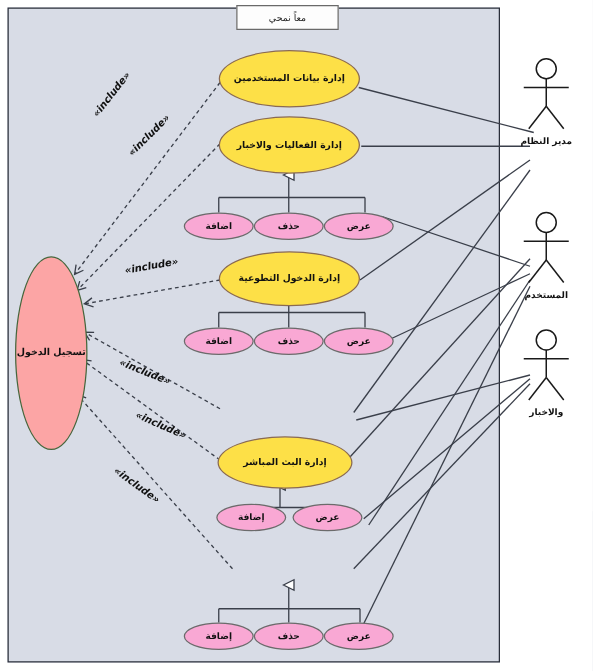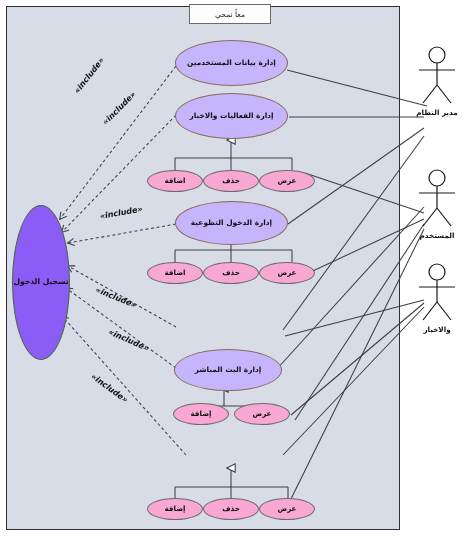--- a/index.html
+++ b/index.html
@@ -67,33 +67,33 @@
     display: flex;
     align-items: center;
     justify-content: center;
     text-align: center;
     direction: rtl;
     color: #111111;
     line-height: 1.15;
     z-index: 5;
   }
   .uc-main {
-    background: #c4b5fd;
+    background: #fde047;
     border-color: #8a6a52;
     font-size: 7.4px;
     font-weight: bold;
   }
   .uc-sub {
     background: #f9a8d4;
     border-color: #6b6b6b;
     font-size: 7.2px;
     font-weight: bold;
   }
   .uc-login {
-    background: #8b5cf6;
+    background: #fca5a5;
     border-color: #46663c;
     font-size: 7.6px;
     font-weight: bold;
   }
   
   .actor {
     position: absolute;
     width: 64px;
     z-index: 5;
     text-align: center;

